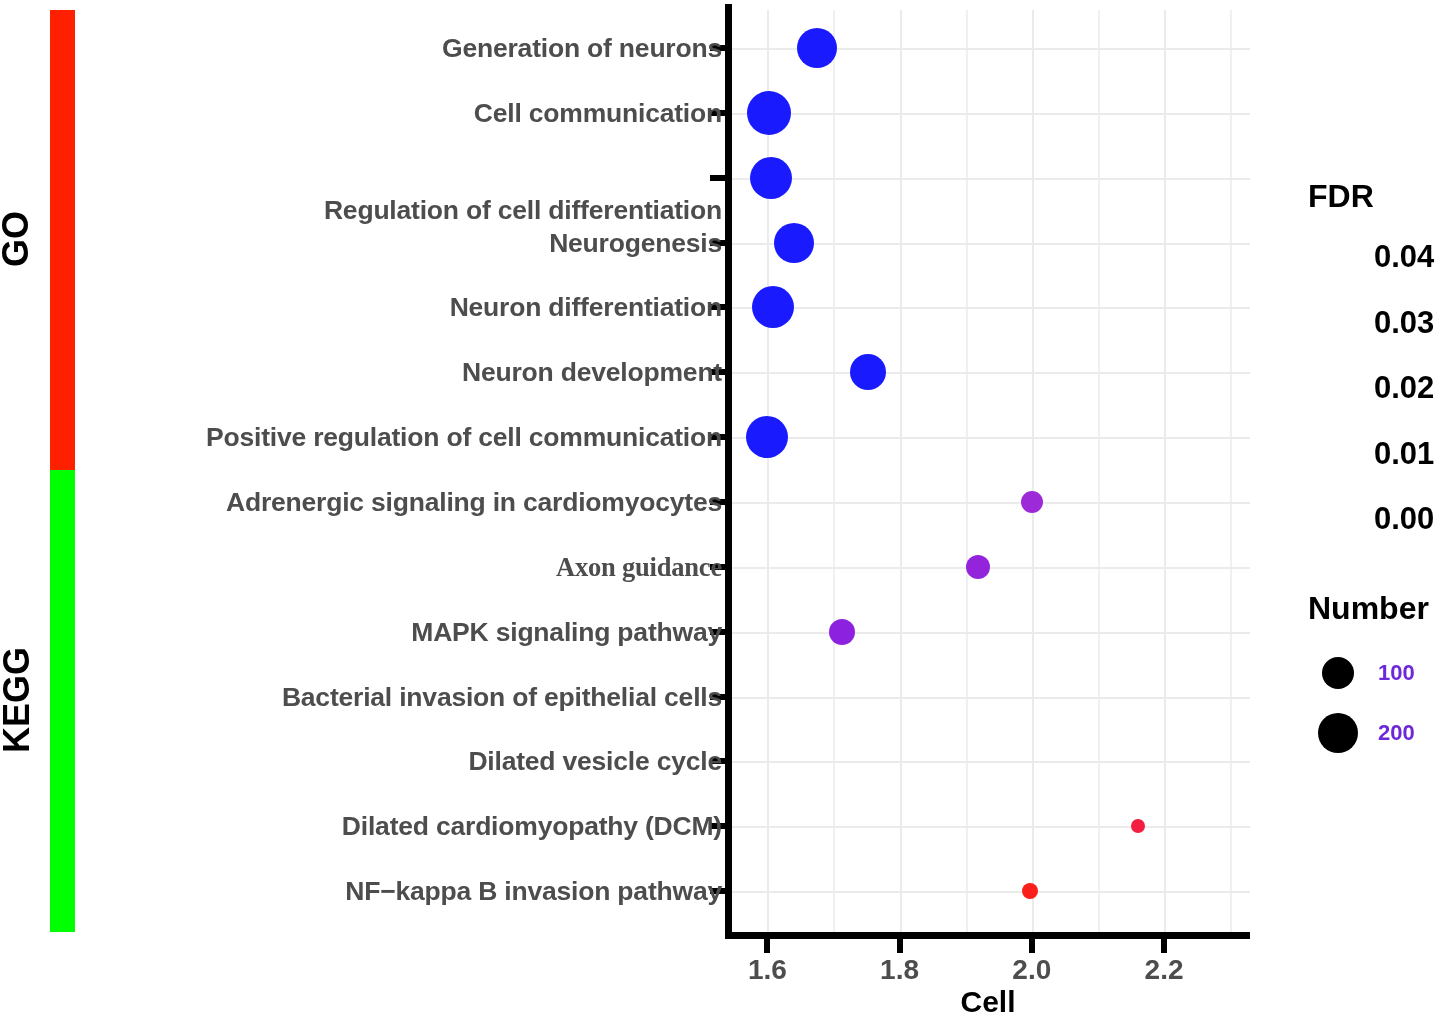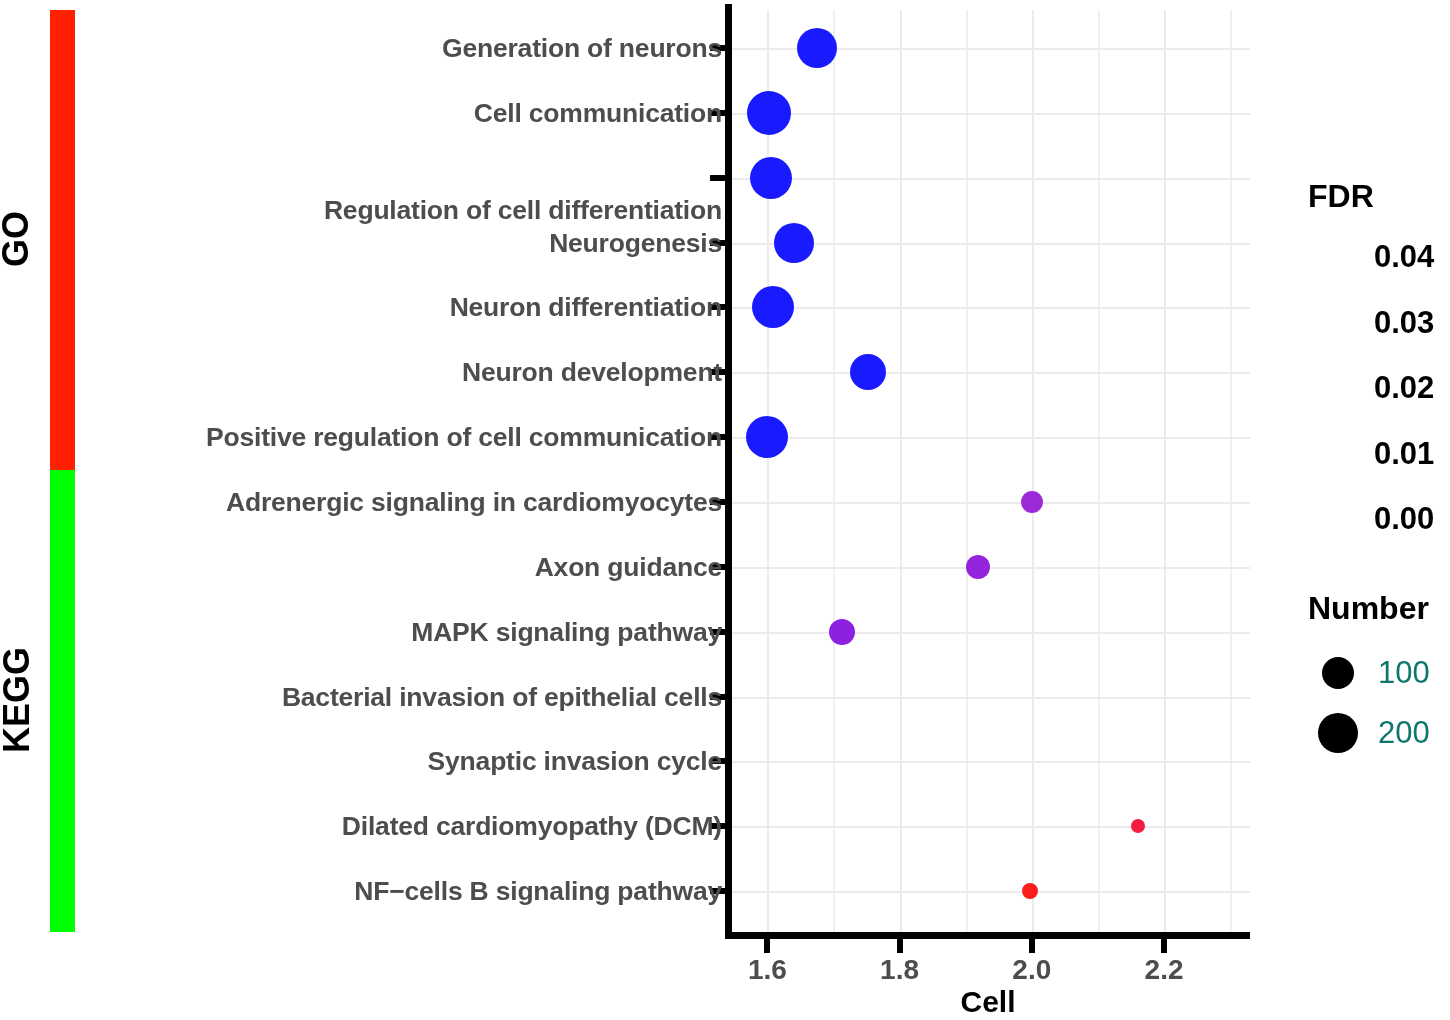--- a/index.html
+++ b/index.html
@@ -104,21 +104,21 @@
     position:absolute;left:1308px;top:590px;
     color:#000000;font-weight:bold;font-size:32px;
   }
   .num-dot{
     position:absolute;border-radius:50%;background:#000000;
     transform:translate(-50%,-50%);
   }
   .num-label{
     position:absolute;left:1378px;
     transform:translateY(-50%);
-    color:#0f766e;font-weight:normal;font-size:31px;
+    color:#6d28d9;font-weight:bold;font-size:22px;
   }
 </style>
 </head>
 <body>
 
 <div id="root">
 
   <div class="strip strip-go" id="strip-go" style="top: 10px; height: 459.525px;"></div>
   <div class="strip strip-kegg" id="strip-kegg" style="top: 469.525px; height: 462.475px;"></div>
 
@@ -188,26 +188,26 @@
     </div>
   <div id="ylabel-holder">
       <div class="ylabel" style="top: 48px; right: 728px;">Generation of neurons</div>
       <div class="ylabel" style="top: 112.85px; right: 728px;">Cell communication</div>
       <div class="ylabel" style="top: 177.7px; right: 728px; margin-top: 32px;">Regulation of cell differentiation</div>
       <div class="ylabel" style="top: 242.55px; right: 728px;">Neurogenesis</div>
       <div class="ylabel" style="top: 307.4px; right: 728px;">Neuron differentiation</div>
       <div class="ylabel" style="top: 372.25px; right: 728px; margin-left: 44px;">Neuron development</div>
       <div class="ylabel" style="top: 437.1px; right: 728px;">Positive regulation of cell communication</div>
       <div class="ylabel" style="top: 501.95px; right: 728px; margin-left: 16px;">Adrenergic signaling in cardiomyocytes</div>
-      <div class="ylabel" style="top: 566.8px; right: 728px;">Axon guidance</div>
+      <div class="ylabel" style="top: 566.8px; right: 728px; font-family: Liberation Serif, serif;">Axon guidance</div>
       <div class="ylabel" style="top: 631.65px; right: 728px;">MAPK signaling pathway</div>
       <div class="ylabel" style="top: 696.5px; right: 728px;">Bacterial invasion of epithelial cells</div>
-      <div class="ylabel" style="top: 761.35px; right: 728px;">Synaptic invasion cycle</div>
+      <div class="ylabel" style="top: 761.35px; right: 728px;">Dilated vesicle cycle</div>
       <div class="ylabel" style="top: 826.2px; right: 728px;">Dilated cardiomyopathy (DCM)</div>
-      <div class="ylabel" style="top: 891.05px; right: 728px;">NF−cells B signaling pathway</div>
+      <div class="ylabel" style="top: 891.05px; right: 728px;">NF−kappa B invasion pathway</div>
     </div>
   <div id="xlabel-holder">
       <div class="xlabel" style="left: 767.363px;">1.6</div>
       <div class="xlabel" style="left: 899.592px;">1.8</div>
       <div class="xlabel" style="left: 1031.82px;">2.0</div>
       <div class="xlabel" style="left: 1164.05px;">2.2</div>
     </div>
 
   <div id="xaxis-title">Cell</div>
 

